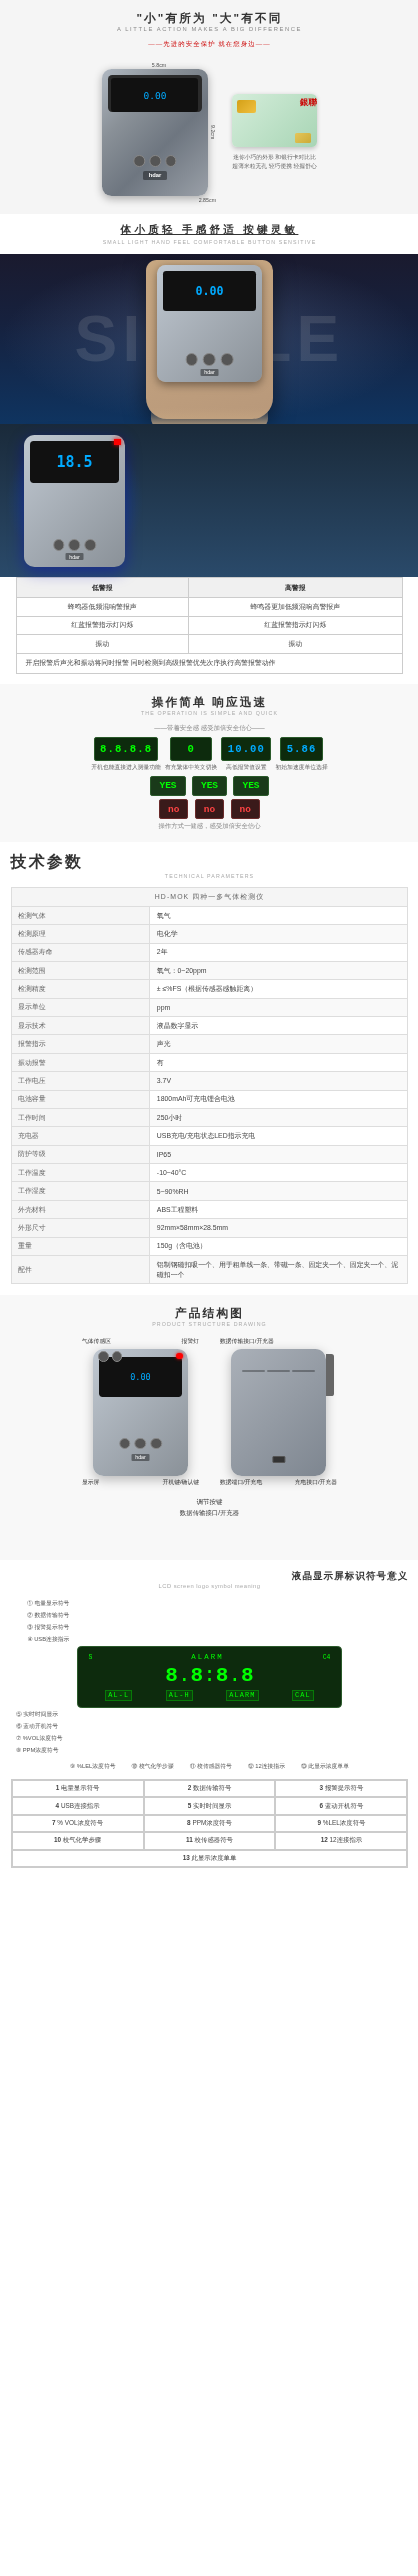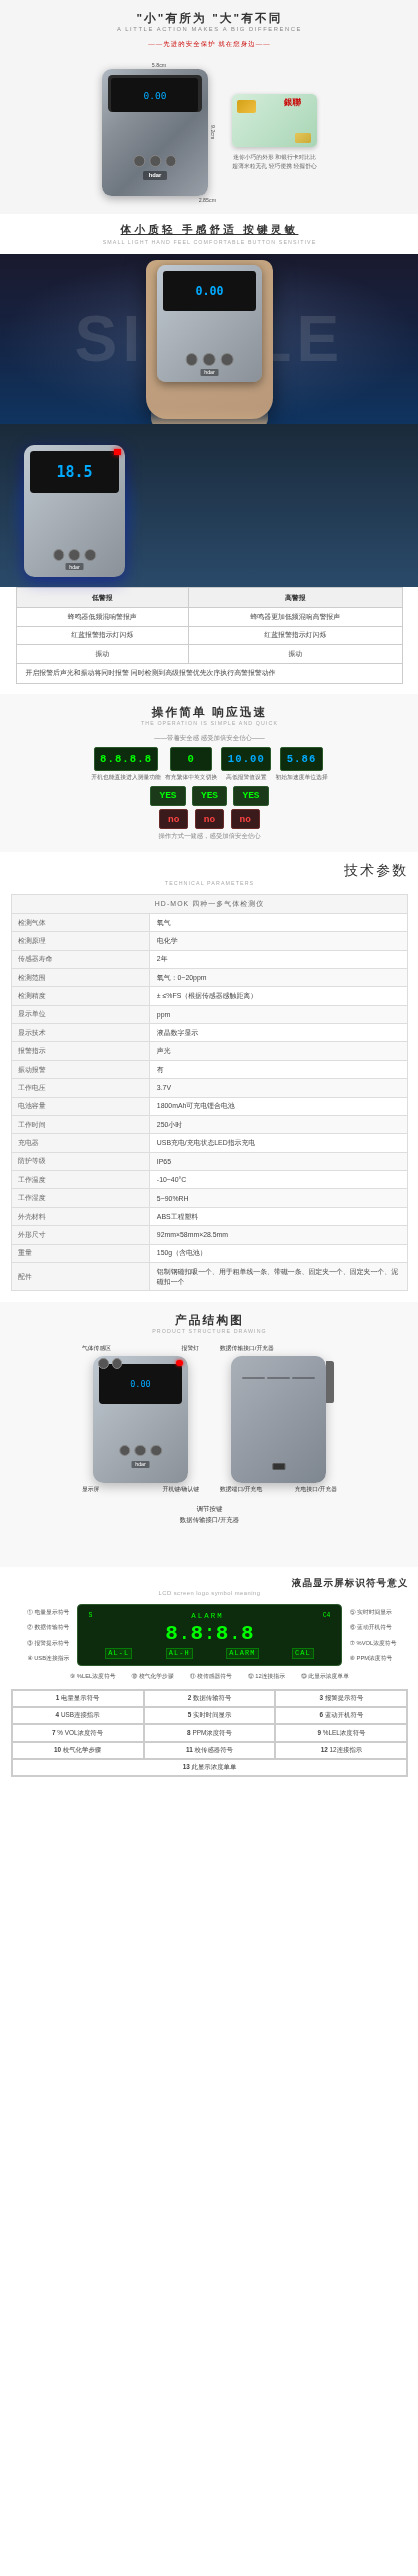--- a/index.html
+++ b/index.html
@@ -286,25 +286,25 @@
       text-align: center;
     }
 
     
     .tech-params-section {
       background: #fff;
       padding: 10.6px 10.6px;
     }
 
     .tech-title-cn {
-      font-size: 14px;
-      font-weight: normal;
+      font-size: 16px;
+      font-weight: bold;
       color: #333;
       letter-spacing: 2.1px;
-      text-align: right;
+      text-align: left;
     }
 
     .tech-title-en {
       font-size: 5.3px;
       color: #aaa;
       letter-spacing: 1.1px;
       text-align: center;
       margin-bottom: 8px;
     }
 
@@ -481,20 +481,21 @@
       transform: translate(-50%, -50%);
       white-space: nowrap;
       pointer-events: none;
     }
 
     
     .lcd-diagram-container {
       display: flex;
       margin: 5.3px 0;
       position: relative;
+      flex-direction: column;
     }
 
     .lcd-side-labels-left {
       display: flex;
       flex-direction: column;
       justify-content: space-around;
       padding-right: 5.3px;
       font-size: 5.8px;
       color: #555;
       text-align: right;
@@ -542,21 +543,21 @@
             <div class="product-logo">hdar</div>
           </div>
           <div style="font-size:5.3px;color:#555;margin-left:2.1px;writing-mode:vertical-lr;">9.2cm</div>
         </div>
         <div style="font-size:5.3px;color:#555;text-align:right;margin-top:1.1px;">2.85cm</div>
       </div>
 
       <div style="display:flex;flex-direction:column;align-items:center;gap:5.3px;">
         <div class="bank-card-image">
           <div style="position:absolute;bottom:4.2px;right:6.4px;width:16px;height:10.6px;background:linear-gradient(135deg,#f0c040,#d4a017);border-radius:1.6px;opacity:0.8;"></div>
-          <div style="position:absolute;top:2.6px;right:16px;">
+          <div style="position:absolute;top:2.6px;right:0;">
             <span style="color:#c00;font-size:8.5px;font-weight:bold;">銀聯</span>
           </div>
         </div>
         <div style="font-size:5.8px;color:#666;text-align:center;width:85px;">迷你小巧的外形 和银行卡对比比超薄米粒无孔 轻巧便携 轻握舒心</div>
       </div>
     </div>
   </div>
 
   <div class="features-bar">
     <div class="features-title">体小质轻  手感舒适  按键灵敏</div>
@@ -584,21 +585,21 @@
           </div>
 
           <div style="position:absolute;bottom:-10.6px;left:5.3px;right:5.3px;height:21px;background:linear-gradient(0deg,#c8a882,transparent);border-radius:0 0 10.6px 10.6px;"></div>
         </div>
       </div>
     </div>
   </div>
 
   <div style="background:linear-gradient(180deg,#1a2a3a,#2a4a6a);display:flex;align-items:center;padding:10.6px 16px;position:relative;min-height:148px;">
 
-    <div style="position:relative;width:117px;flex-shrink:0;margin-top:10px;">
+    <div style="position:relative;width:117px;flex-shrink:0;">
 
       <div style="position:absolute;top:50%;left:50%;transform:translate(-50%,-50%);width:138px;height:138px;background:radial-gradient(circle,rgba(0,100,255,0.4),transparent 70%);border-radius:50%;z-index:0;"></div>
       <div style="position:relative;z-index:1;width:101px;height:132px;background:linear-gradient(135deg,#c0c8d1,#8a9198);border-radius:10.6px;margin:0 auto;box-shadow:0 4.2px 16px rgba(0,0,200,0.4);">
         <div style="position:absolute;top:6.4px;left:6.4px;right:6.4px;height:42px;background:#111;border-radius:3.7px;display:flex;align-items:center;justify-content:center;">
           <span style="color:#0af;font-family:monospace;font-size:15px;font-weight:bold;">18.5</span>
         </div>
         <div style="position:absolute;top:4.2px;right:4.2px;width:6.4px;height:6.4px;background:#f00;border-radius:50;box-shadow:0 0 4.2px #f00;"></div>
         <div style="position:absolute;bottom:16px;left:50%;transform:translateX(-50%);display:flex;gap:4.2px;">
           <div style="width:11.7px;height:11.7px;background:#555;border-radius:50%;border:1.1px solid #888;"></div>
           <div style="width:11.7px;height:11.7px;background:#555;border-radius:50%;border:1.1px solid #888;"></div>

